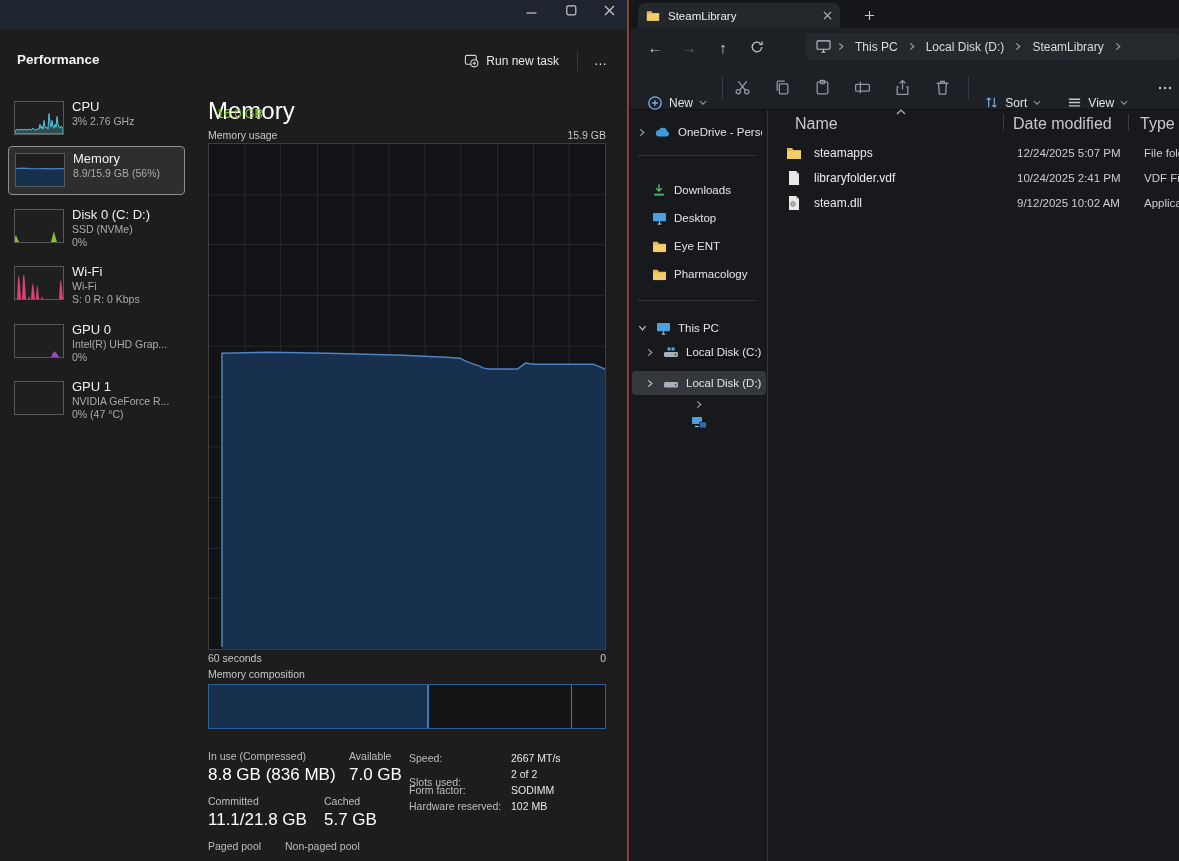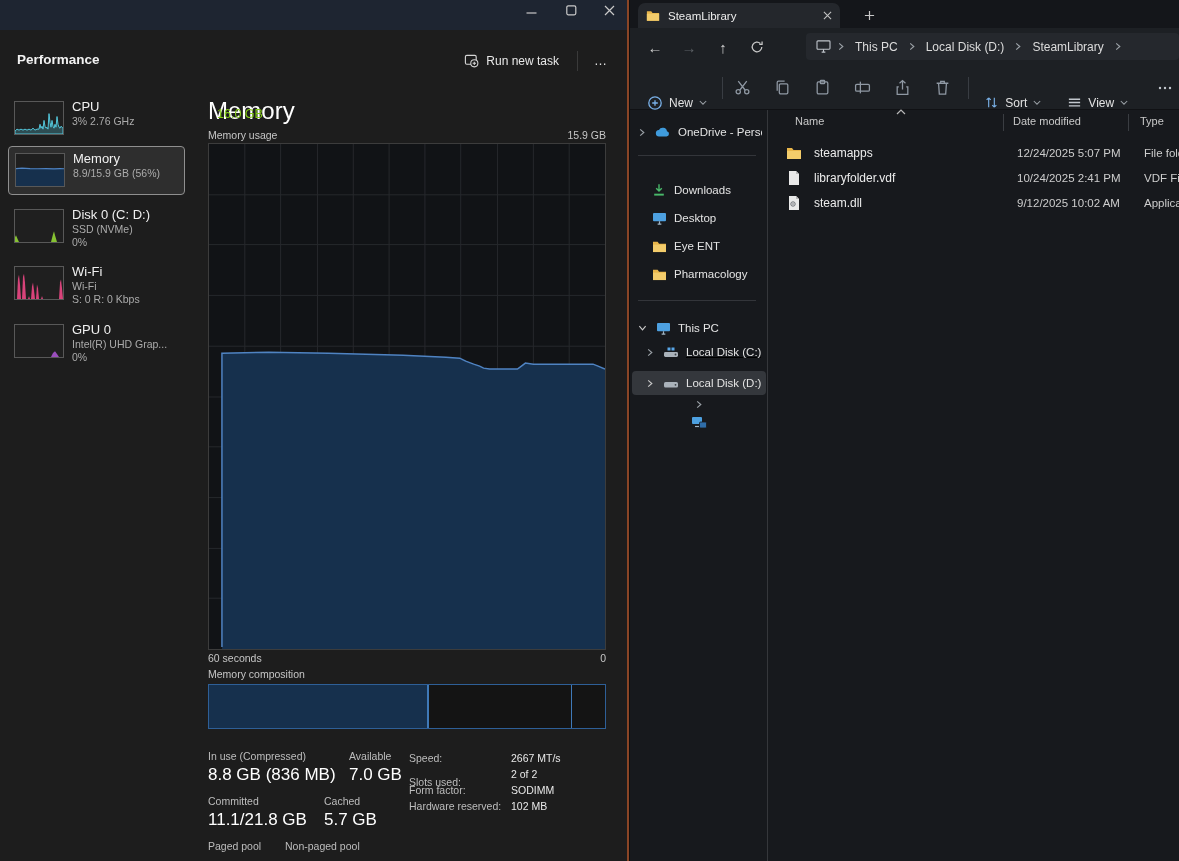--- a/index.html
+++ b/index.html
@@ -67,21 +67,21 @@
   .fe-nav { left:0; top:0; width:138px; height:100%; border-right:1px solid #35373b; }
   .nav-item { position:absolute; left:2px; width:134px; height:24px; display:flex; align-items:center; gap:7px; border-radius:4px; padding:0 4px; }
   .nav-item.sel { background:#34373c; }
   .nav-lbl { font-size:11.5px; color:#e3e3e3; white-space:nowrap; overflow:hidden; }
   .nav-sep { position:absolute; left:8px; width:118px; height:1px; background:#33353a; }
   .nav-chev { width:12px; flex:none; display:flex; justify-content:center; }
   .nav-ico { width:16px; flex:none; display:flex; justify-content:center; }
   .nav-indent { width:8px; flex:none; }
 
   .fe-files { left:140px; top:0; right:0; height:100%; }
-  .col-hdr { position:absolute; top:5px; font-size:11px; color:#c9c9c9; }
+  .col-hdr { position:absolute; top:5px; font-size:16px; color:#c9c9c9; }
   .col-div { position:absolute; top:4px; width:1px; height:17px; background:#3a3d42; }
   .file-row { position:absolute; left:4px; width:500px; height:25px; display:flex; align-items:center; }
   .file-ico { position:absolute; left:12px; width:16px; height:16px; }
   .file-name { position:absolute; left:40px; font-size:12px; color:#ececec; white-space:nowrap; }
   .file-date { position:absolute; left:243px; font-size:11.5px; color:#cdcdcd; white-space:nowrap; }
   .file-type { position:absolute; left:370px; font-size:11.5px; color:#cdcdcd; white-space:nowrap; }
 </style>
 </head>
 <body>
 
@@ -184,20 +184,30 @@
         <polygon points="36,33 38,29 40,27 42,30 44,33" fill="#9a4ebc"></polygon>
       </svg>
     </div>
     <div class="sb-txt">
       <div class="sb-title">GPU 0</div>
       <div class="sb-sub">Intel(R) UHD Grap...</div>
       <div class="sb-sub">0%</div>
     </div>
   </div>
 
+  <div class="abs sb-item" style="top:375px;">
+    <div class="sb-thumb">
+      <svg viewBox="0 0 48 33" preserveAspectRatio="none"></svg>
+    </div>
+    <div class="sb-txt">
+      <div class="sb-title">GPU 1</div>
+      <div class="sb-sub">NVIDIA GeForce R...</div>
+      <div class="sb-sub">0% (47 °C)</div>
+    </div>
+  </div>
 
   <div class="abs tm-main-title">Memory</div>
   <div class="abs tm-cap">16.0 GB</div>
   <div class="abs tm-usage-lbl">Memory usage</div>
   <div class="abs tm-scale-max">15.9 GB</div>
 
   <div class="abs tm-chart">
     <svg viewBox="0 0 398 507" preserveAspectRatio="none">
       <g stroke="#26282c" stroke-width="1">
         <path d="M36 0v507M72 0v507M109 0v507M145 0v507M181 0v507M217 0v507M253 0v507M290 0v507M326 0v507M362 0v507"></path>

